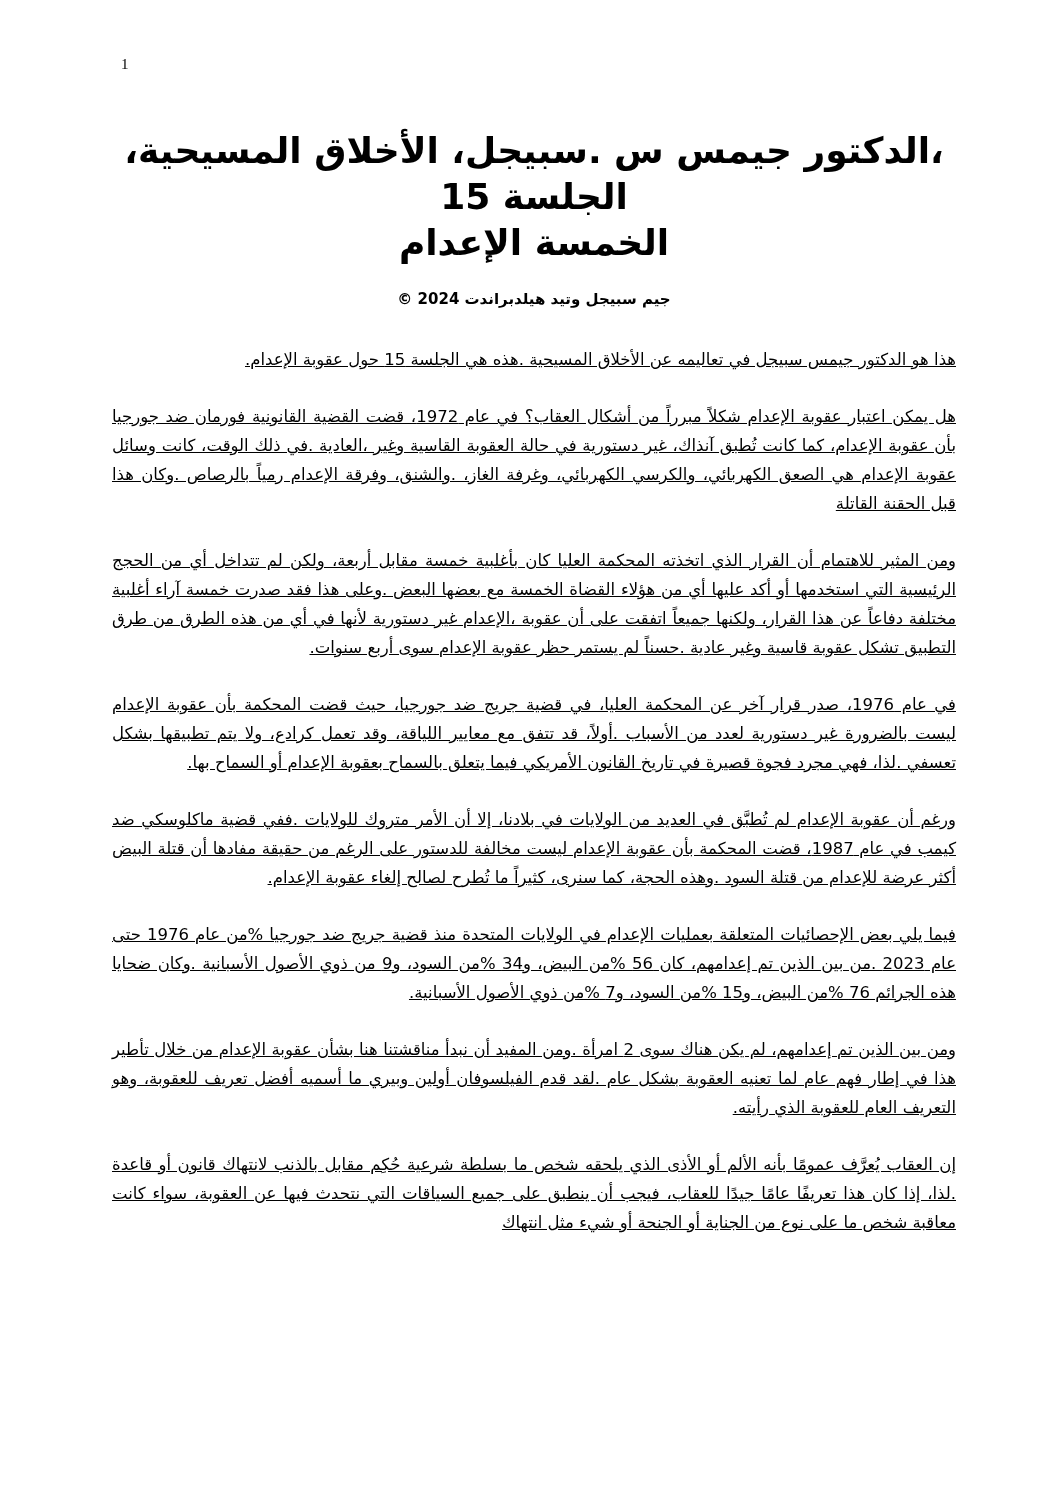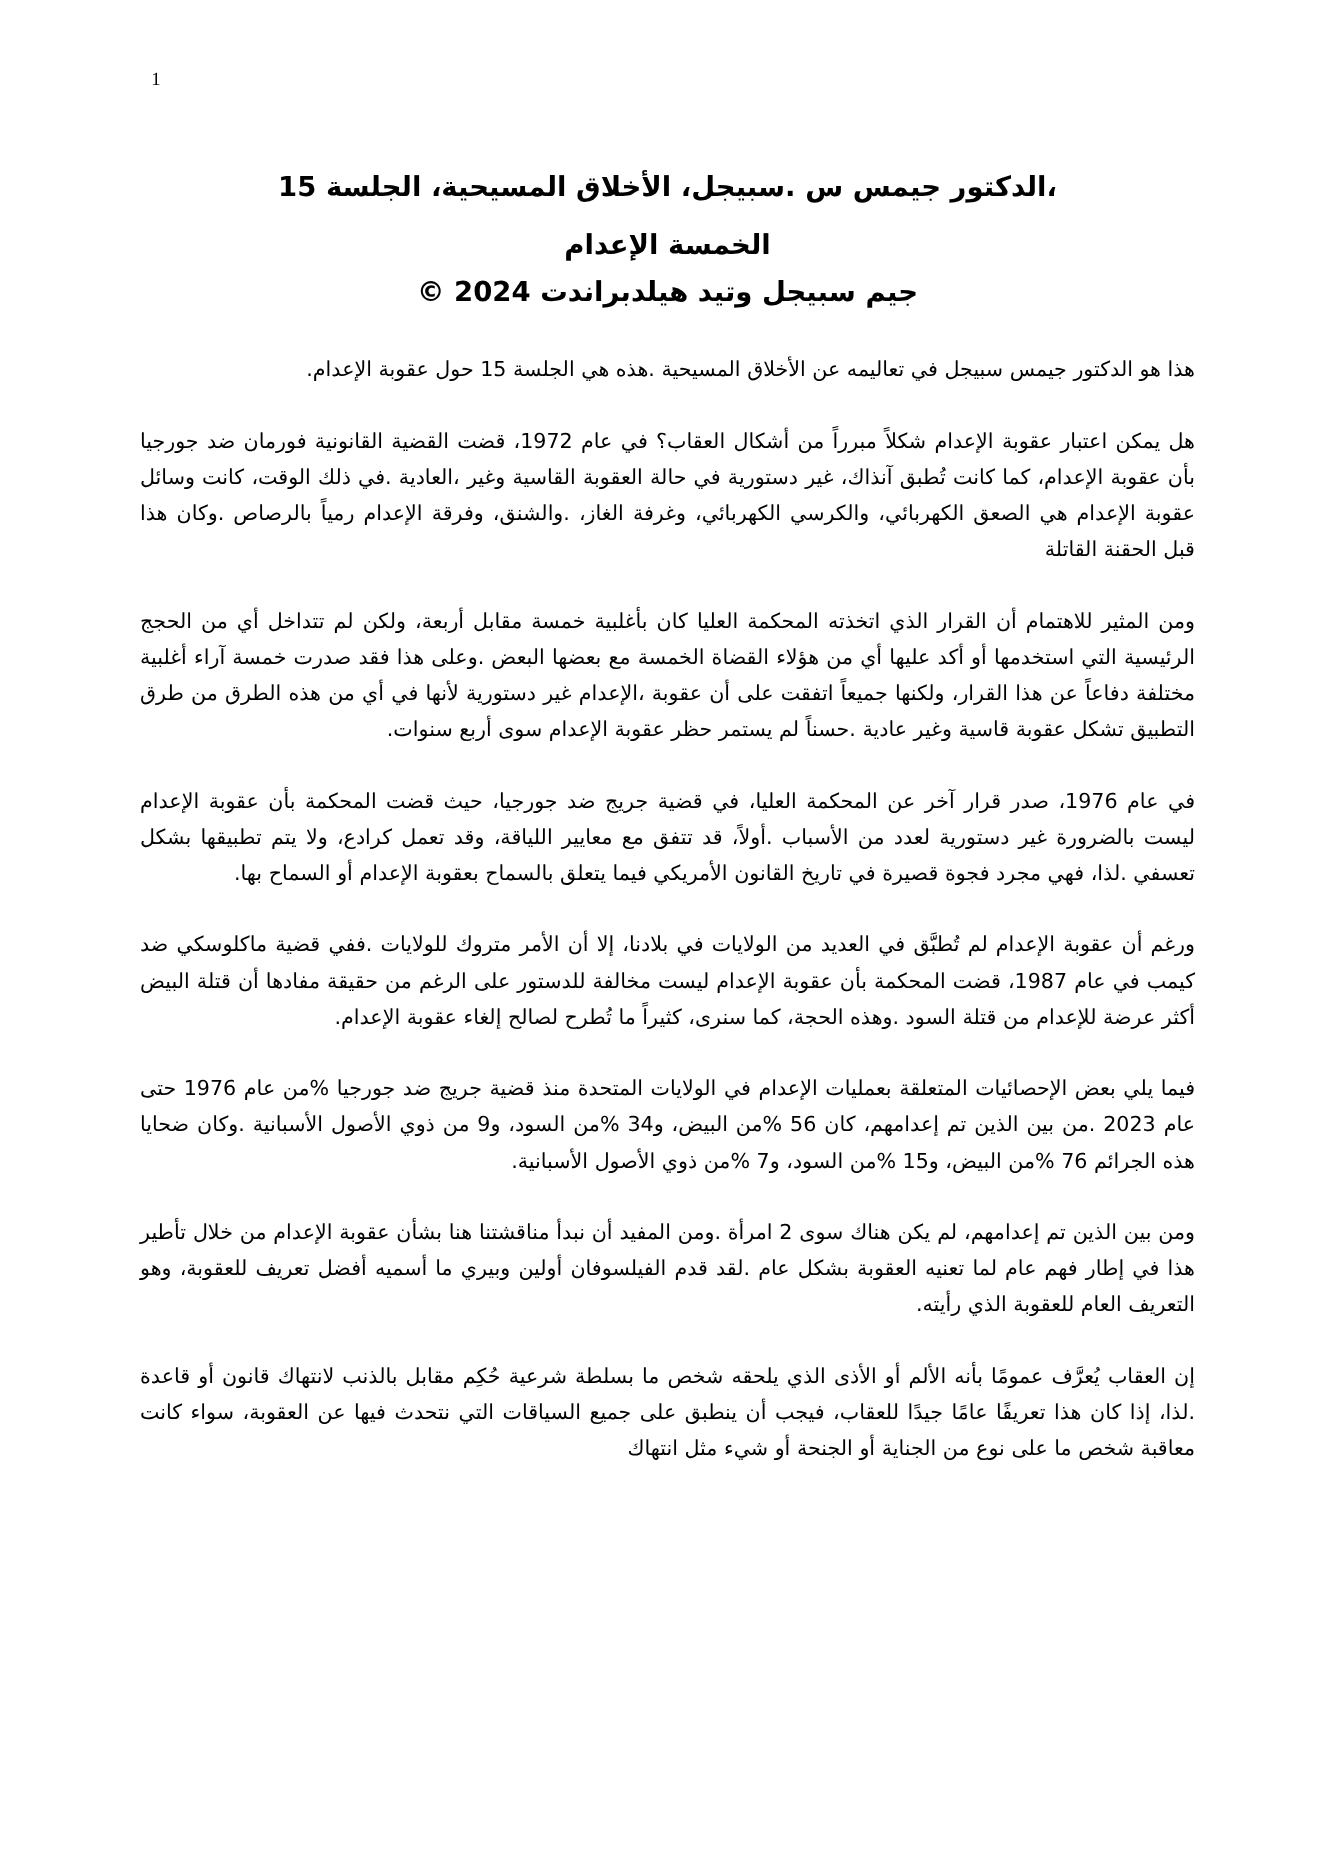--- a/index.html
+++ b/index.html
@@ -22,41 +22,42 @@
     color:#000;
   }
   .content{
     position:absolute;
     top:128px;
     left:112px;
     right:102px;
     direction:rtl;
   }
   .doc-title{
-    font-size:22px;
+    font-size:36px;
     font-weight:bold;
     line-height:46px;
     text-align:center;
     margin:0;
   }
   .copyright{
-    font-size:22px;
+    font-size:15px;
     font-weight:bold;
     line-height:26px;
     text-align:center;
-    margin:2px 0 0 0;
+    margin:20px 0 0 0;
   }
   .body-text{
     margin-top:33px;
   }
   .body-text p{
     font-size:16.5px;
     line-height:29px;
     text-align:justify;
     margin:16px 0 28px 0;
+    text-decoration:underline;
   }
 </style>
 </head>
 <body>
 
 <div class="page">
 
   <div class="page-number">1</div>
 
   <div class="content">

